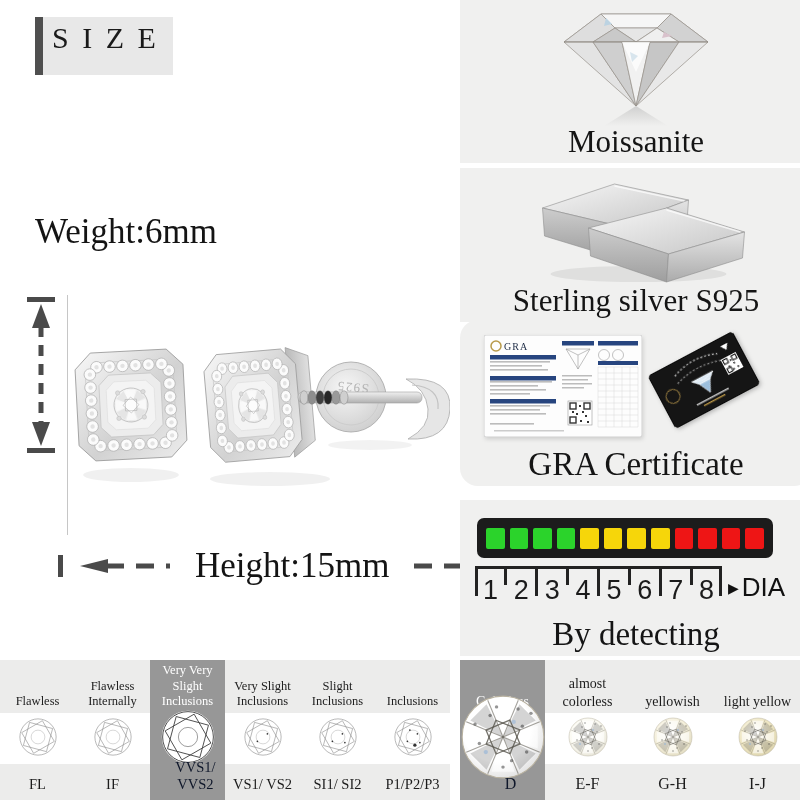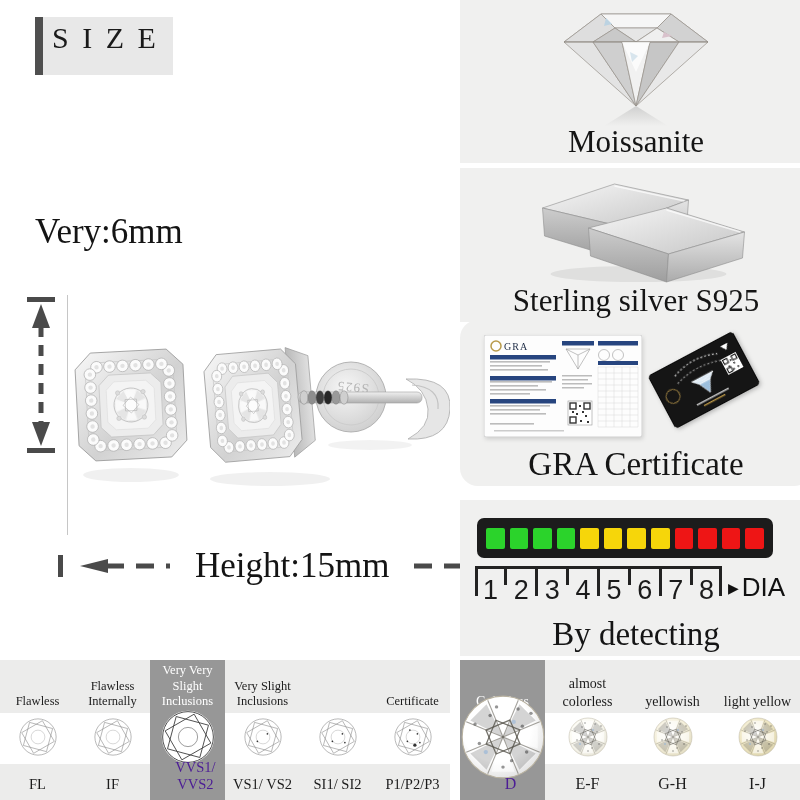--- a/index.html
+++ b/index.html
@@ -51,32 +51,32 @@
   .colorg{left:460px;width:340px;}
   .col{position:relative;flex:1;background:linear-gradient(to bottom,#ececeb 0 53px,#ffffff 53px 104px,#ececeb 104px 100%);}
   .col.hl{background:#979797;color:#fff;}
   .col-name{position:absolute;top:0;left:-2px;right:-2px;height:50px;display:flex;align-items:flex-end;justify-content:center;
             text-align:center;font-size:12.5px;line-height:1.25;padding-bottom:5px;color:#1c1c1c;}
   .col.hl .col-name{color:#fff;}
   .colorg .col-name{font-size:14px;}
   .col-gem{position:absolute;top:77px;left:50%;transform:translate(-50%,-50%);line-height:0;}
   .col-grade{position:absolute;bottom:7px;left:0;right:0;text-align:center;font-size:14.5px;color:#1c1c1c;}
   .colorg .col-grade{font-size:16px;}
-  .col.hl .col-grade{color:#4c1d95;padding-left:16px;}
+  .col.hl .col-grade{color:#0f172a;padding-left:16px;}
 </style>
 </head>
 <body>
 
 <div class="canvas">
 
   <div class="size-header">
     <span class="size-bar"></span>
     <span class="size-title">S I Z E</span>
   </div>
-  <div class="spec spec-width">Very:6mm</div>
+  <div class="spec spec-width">Weight:6mm</div>
 
   <div class="v-measure">
     <svg width="34" height="158" viewBox="0 0 34 158">
       <rect x="3" y="0" width="28" height="5" fill="#4a4a4a"></rect>
       <rect x="3" y="151" width="28" height="5" fill="#4a4a4a"></rect>
       <polygon points="17,7 8,31 26,31" fill="#4a4a4a"></polygon>
       <polygon points="17,149 8,125 26,125" fill="#4a4a4a"></polygon>
       <line x1="17" y1="29" x2="17" y2="127" stroke="#4a4a4a" stroke-width="5" stroke-dasharray="11 8"></line>
     </svg>
   </div>
@@ -534,37 +534,38 @@
       <polygon points="13.5,23.4 -23.4,13.5 -13.5,-23.4 23.4,-13.5"></polygon>
       <circle r="11" stroke-width="0.70" opacity=".8"></circle>
     </g>
               <circle cx="7" cy="-5" r="1.3" fill="#333"></circle>
               <circle cx="-9" cy="7" r="1.3" fill="#333"></circle>
             </svg></div>
           <div class="col-grade">VS1/ VS2</div>
         </div>
 
         <div class="col">
+          <div class="col-name">Slight Inclusions</div>
           <div class="col-gem"><svg width="40" height="40" viewBox="-32 -32 64 64">
 
     <g fill="none" stroke="#8f8f8f" stroke-width="1">
       <circle r="29"></circle>
       <polygon points="26.1,7.0 -7.0,26.1 -26.1,-7.0 7.0,-26.1"></polygon>
       <polygon points="13.5,23.4 -23.4,13.5 -13.5,-23.4 23.4,-13.5"></polygon>
       <circle r="11" stroke-width="0.70" opacity=".8"></circle>
     </g>
               <circle cx="7" cy="-5" r="1.3" fill="#333"></circle>
               <circle cx="-9" cy="7" r="1.3" fill="#333"></circle>
               <circle cx="11" cy="9" r="1.3" fill="#333"></circle>
             </svg></div>
           <div class="col-grade">SI1/ SI2</div>
         </div>
 
         <div class="col">
-          <div class="col-name">Certificate</div>
+          <div class="col-name">Inclusions</div>
           <div class="col-gem"><svg width="40" height="40" viewBox="-32 -32 64 64">
 
     <g fill="none" stroke="#8f8f8f" stroke-width="1">
       <circle r="29"></circle>
       <polygon points="26.1,7.0 -7.0,26.1 -26.1,-7.0 7.0,-26.1"></polygon>
       <polygon points="13.5,23.4 -23.4,13.5 -13.5,-23.4 23.4,-13.5"></polygon>
       <circle r="11" stroke-width="0.70" opacity=".8"></circle>
     </g>
               <circle cx="7" cy="-5" r="1.3" fill="#333"></circle>
               <circle cx="-9" cy="7" r="1.3" fill="#333"></circle>

